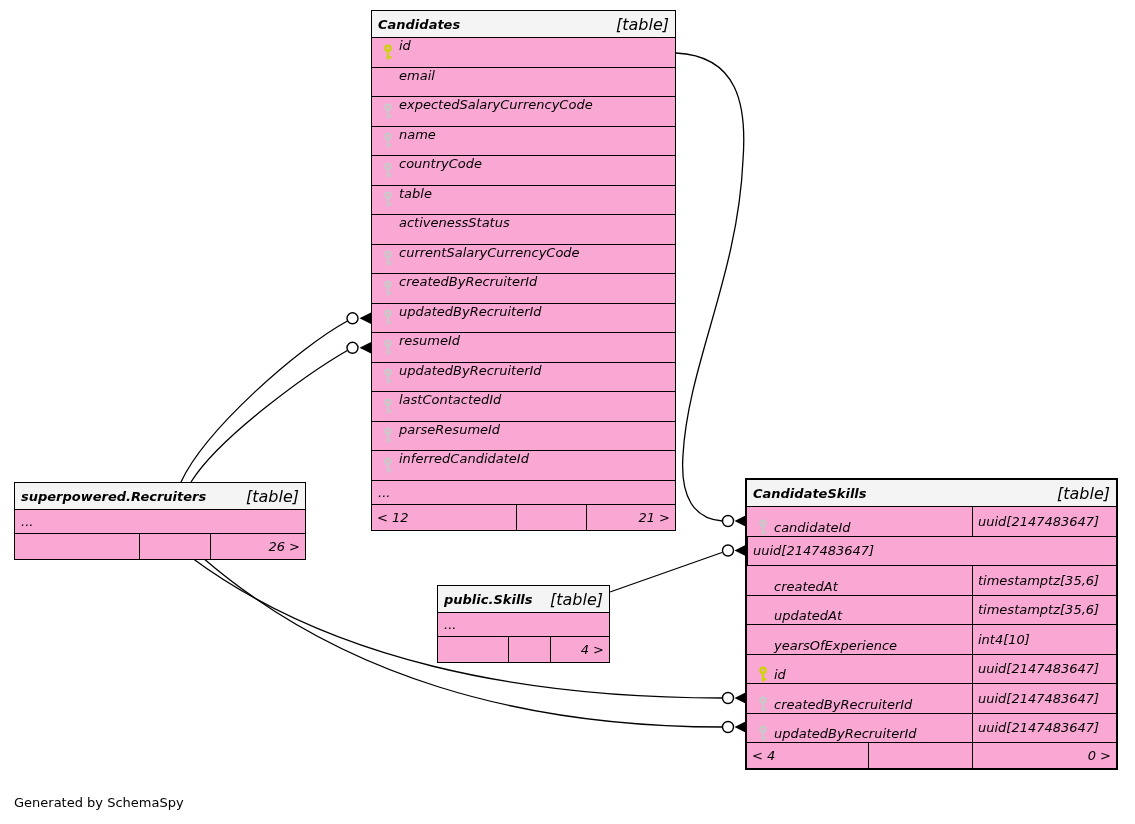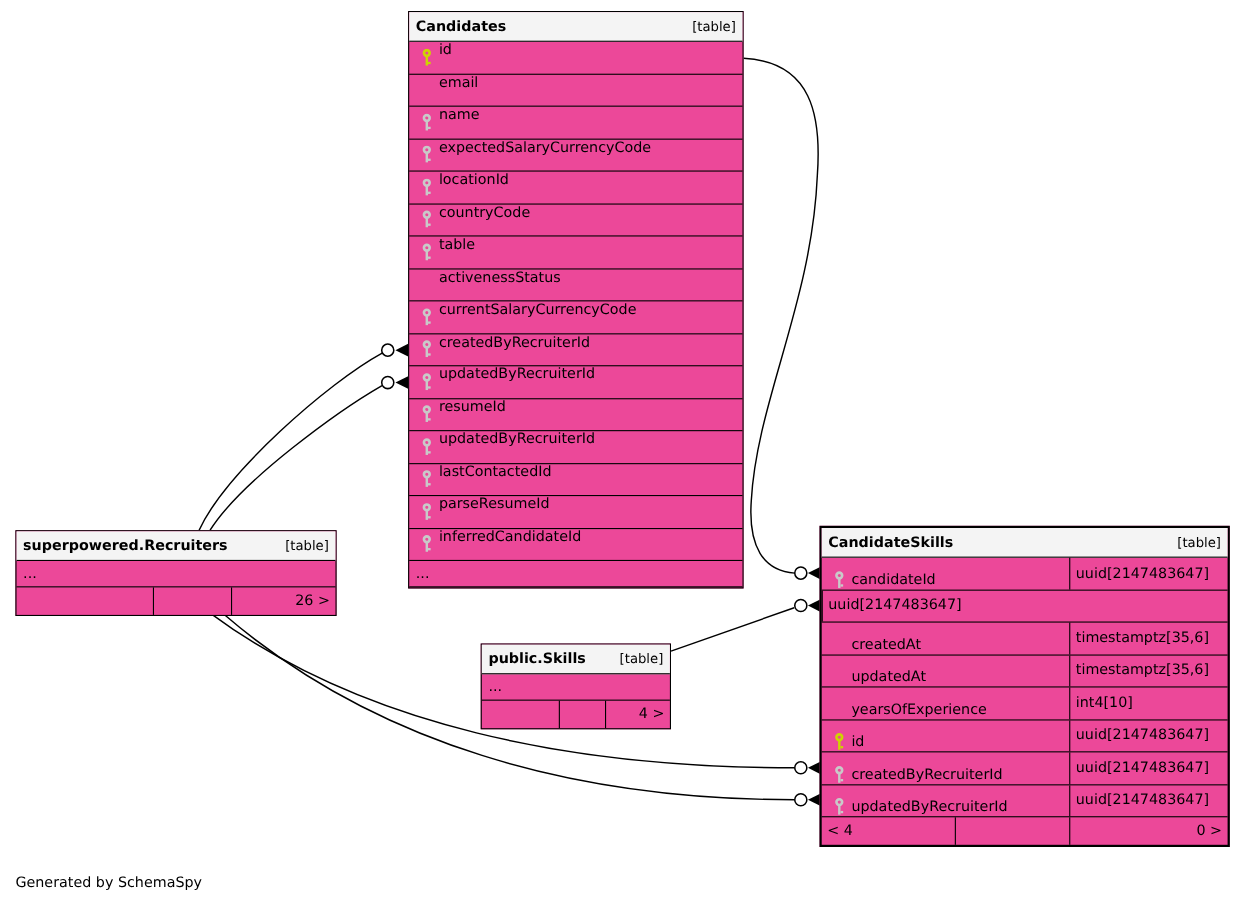--- a/index.html
+++ b/index.html
@@ -2,26 +2,26 @@
 <html><head>
 <meta charset="utf-8">
 <style>
   * { margin:0; padding:0; box-sizing:border-box; }
   html,body { background:#ffffff; }
   body { font-family:"DejaVu Sans","Liberation Sans",sans-serif; color:#000; }
   #canvas { position:relative; width:1135px; height:824px; background:#fff; overflow:hidden; }
 
   #rel-lines { position:absolute; left:0; top:0; width:1135px; height:824px; z-index:0; }
 
-  .etable { position:absolute; z-index:1; border:1px solid #000; background:#ec4899; font-size:13px; }
+  .etable { position:absolute; z-index:1; border:1px solid #000; background:#f9a8d4; font-size:13px;font-style:italic; }
   .etable.em { border-width:2px; }
   .thead { display:flex; justify-content:space-between; align-items:center;
            background:#f4f4f4; border-bottom:1px solid #000; height:27px; padding:0 6px; }
   .ttitle { font-weight:bold; font-size:13px; }
-  .tbadge { font-size:12px; }
+  .tbadge { font-size:16px; }
   .row { display:flex; height:29.5px; border-bottom:1px solid #000; }
   .kslot { width:17px; flex:0 0 17px; display:flex; justify-content:flex-end; align-items:center; padding-right:3px; margin-left:7px; }
   .key { width:10px; height:17px; }
   .key.pk { color:#cdd401; }
   .key.fk { color:#c9c9c9; }
   .cname { padding-left:3px; white-space:nowrap; }
   .ctypecell { border-left:1px solid #000; align-self:stretch; display:flex; align-items:center;
                padding-left:5px; white-space:nowrap; flex:0 0 auto; }
   .ellipsis-row { height:24px; display:flex; align-items:center; padding-left:6px; border-bottom:1px solid #000; }
   .tfoot { display:flex; height:25px; }
@@ -99,37 +99,29 @@
     <div class="row">
       <span class="kslot"></span>
       <span class="cname">email</span>
     </div>
     <div class="row">
       <span class="kslot">
           <svg class="key fk">
             <use href="#keyicon"></use>
           </svg>
         </span>
+      <span class="cname">expectedSalaryCurrencyCode</span>
+    </div>
+    <div class="row">
+      <span class="kslot">
+          <svg class="key fk">
+            <use href="#keyicon"></use>
+          </svg>
+        </span>
       <span class="cname">name</span>
-    </div>
-    <div class="row">
-      <span class="kslot">
-          <svg class="key fk">
-            <use href="#keyicon"></use>
-          </svg>
-        </span>
-      <span class="cname">expectedSalaryCurrencyCode</span>
-    </div>
-    <div class="row">
-      <span class="kslot">
-          <svg class="key fk">
-            <use href="#keyicon"></use>
-          </svg>
-        </span>
-      <span class="cname">locationId</span>
     </div>
     <div class="row">
       <span class="kslot">
           <svg class="key fk">
             <use href="#keyicon"></use>
           </svg>
         </span>
       <span class="cname">countryCode</span>
     </div>
     <div class="row">
@@ -202,20 +194,25 @@
     </div>
     <div class="row">
       <span class="kslot">
           <svg class="key fk">
             <use href="#keyicon"></use>
           </svg>
         </span>
       <span class="cname">inferredCandidateId</span>
     </div>
     <div class="ellipsis-row">...</div>
+    <div class="tfoot">
+      <div class="fc" style="width:144px;">&lt; 12</div>
+      <div class="fc" style="width:70px;"></div>
+      <div class="fc right" style="flex:1;">21 &gt;</div>
+    </div>
   </div>
 
   <div class="etable" style="left:14px; top:482px; width:292px;">
     <div class="thead">
       <span class="ttitle">superpowered.Recruiters</span>
       <span class="tbadge">[table]</span>
     </div>
     <div class="ellipsis-row">...</div>
     <div class="tfoot">
       <div class="fc" style="width:124px;"></div>

